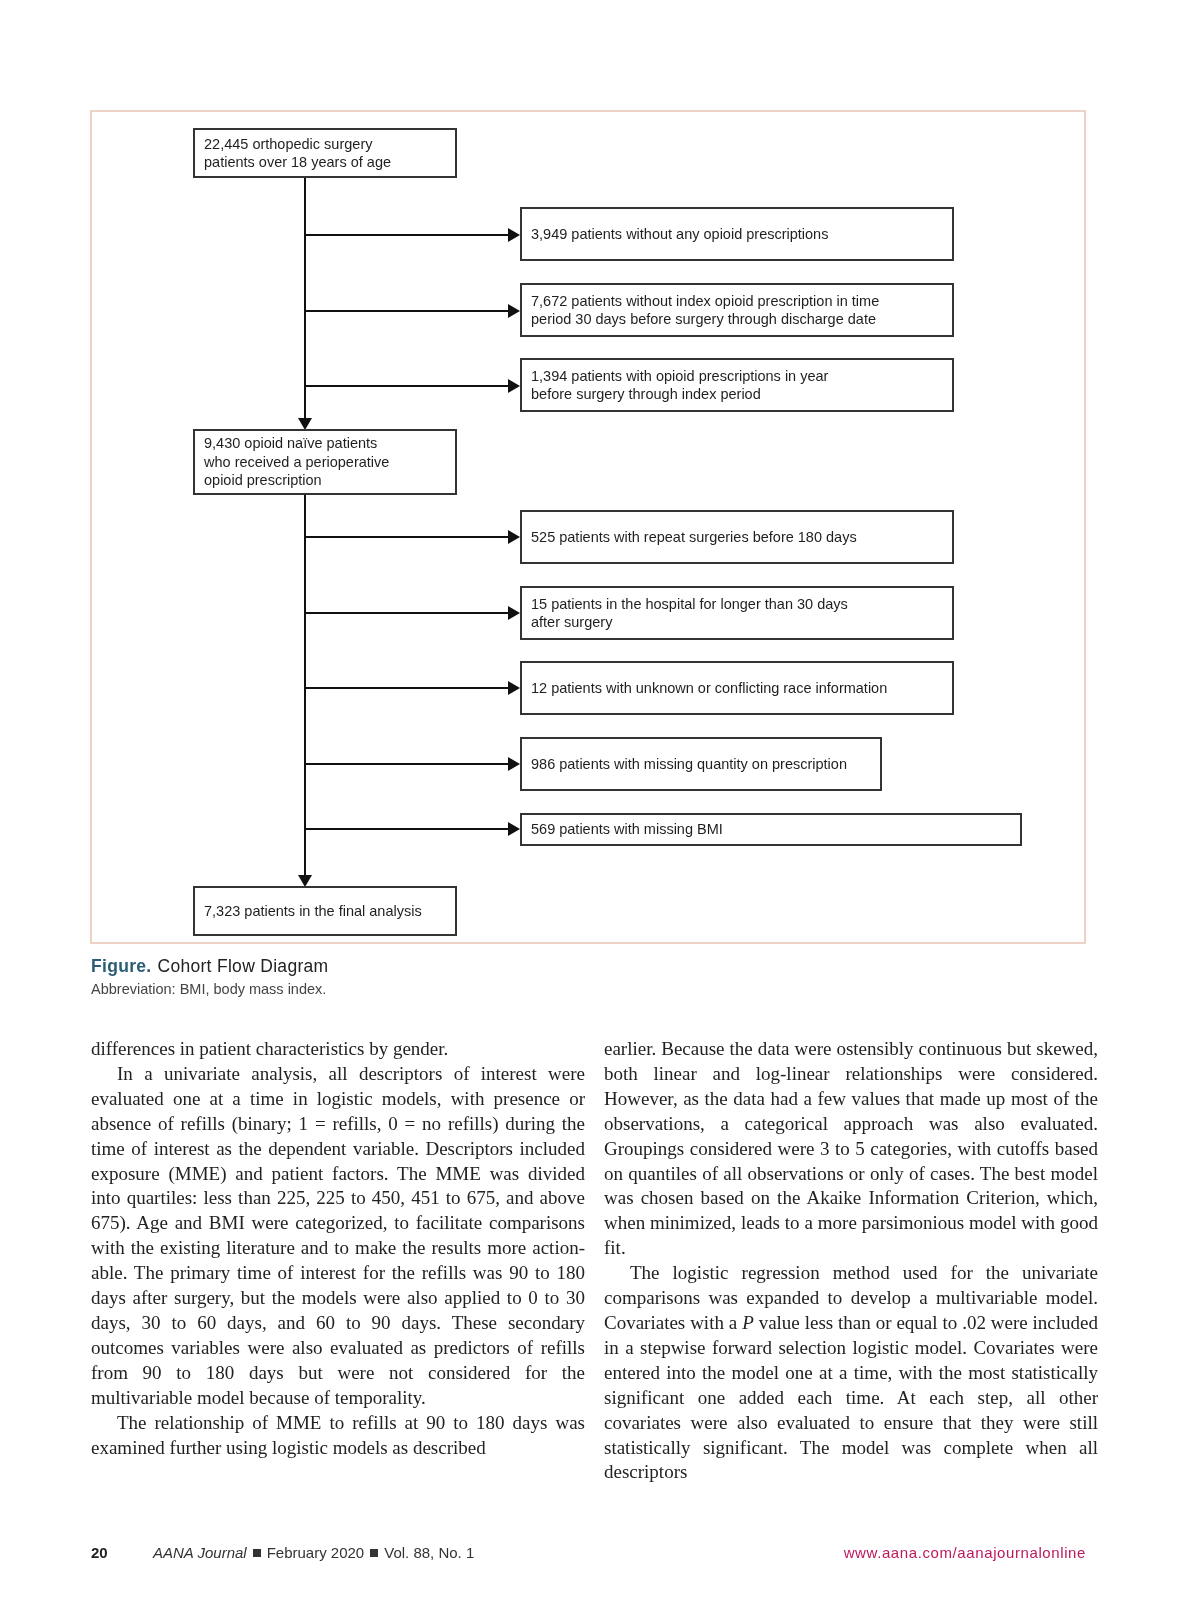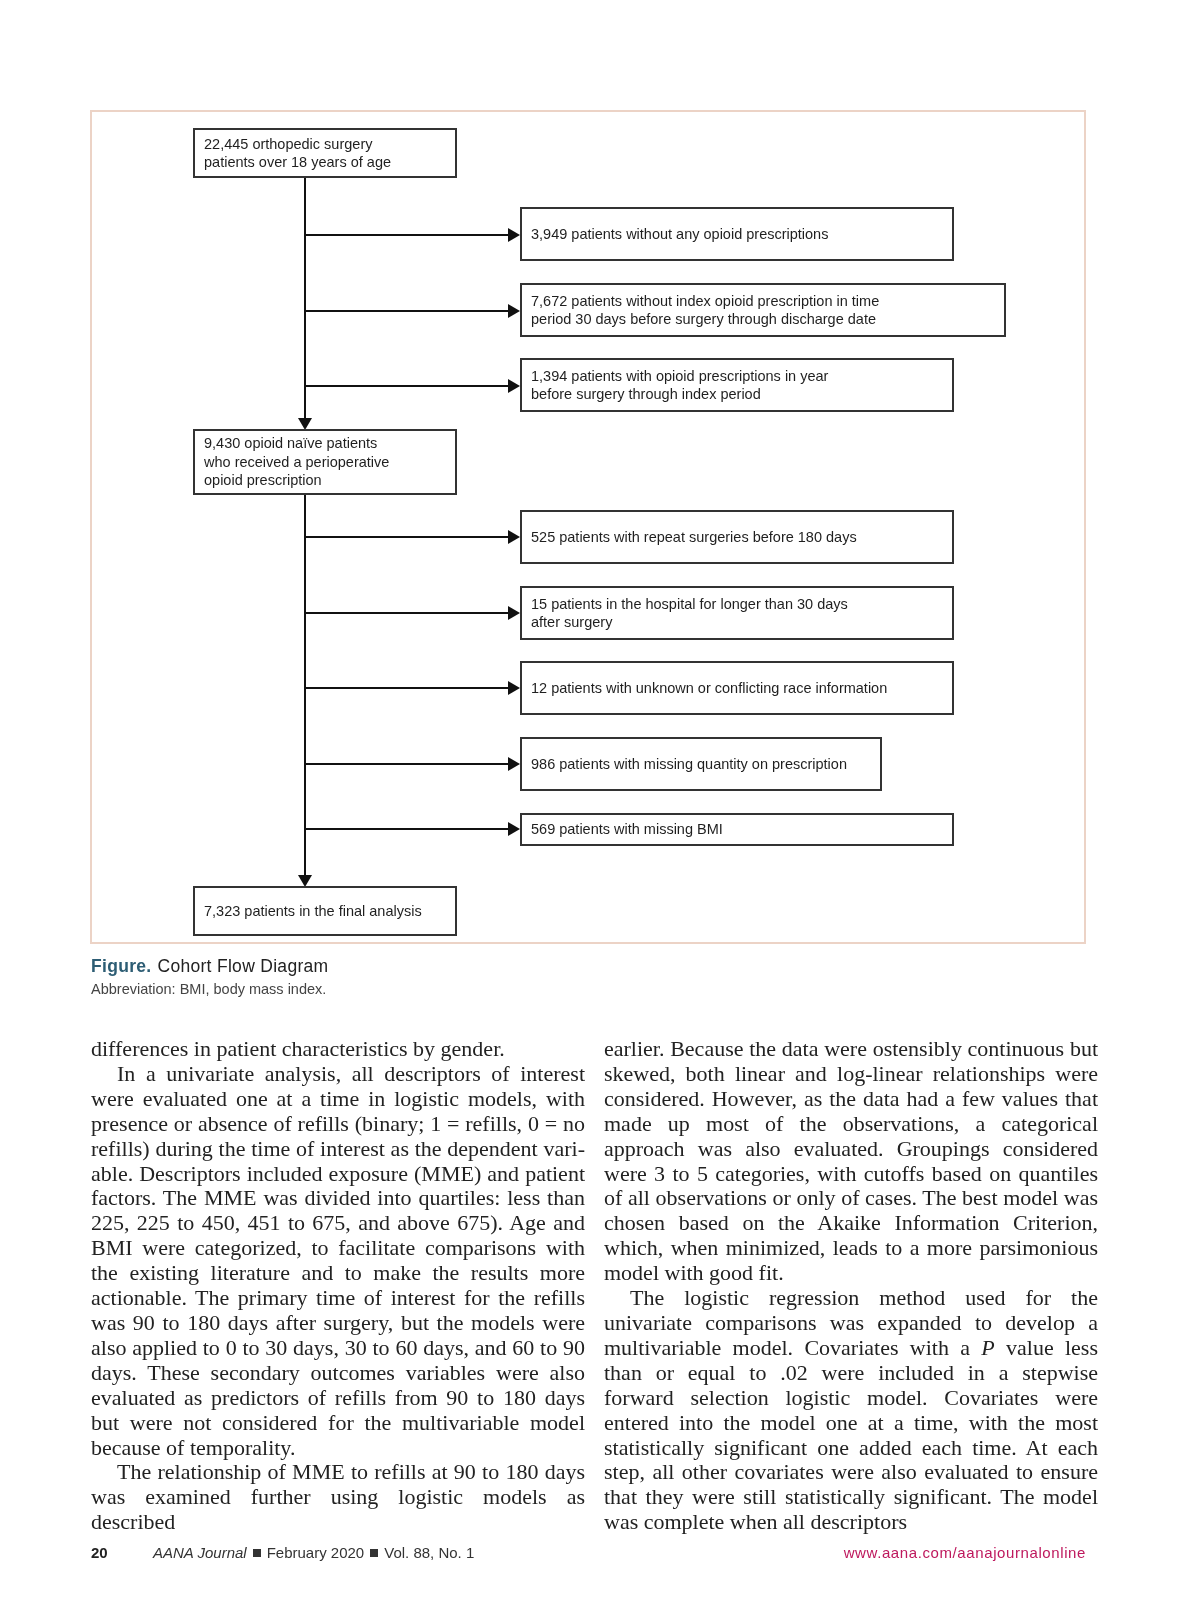--- a/index.html
+++ b/index.html
@@ -36,21 +36,21 @@
       letter-spacing: 0.3px;
     }
     .caption-title .fig-label { color: #2d5d74; font-weight: bold; margin-right: 6px; }
     .caption-abbrev {
       position: absolute; left: 91px; top: 981px;
       font-family: "Liberation Sans", sans-serif; font-size: 14.5px; color: #444;
     }
 
     .col {
       position: absolute; top: 1037px; width: 494px;
-      font-family: "Liberation Serif", serif; font-size: 22px; line-height: 24.9px;
+      font-family: "Liberation Serif", serif; font-size: 19px; line-height: 24.9px;
       color: #222; text-align: justify;
     }
     .col p { margin: 0; }
     .col p.indent { text-indent: 26px; }
     .col-left { left: 91px; }
     .col-right { left: 604px; }
 
     .footer {
       position: absolute; top: 1544px; left: 91px; width: 995px; height: 24px;
       font-family: "Liberation Sans", sans-serif; font-size: 15px; color: #333;
@@ -77,21 +77,21 @@
   <div class="arrow-d" style="left:298px; top:418px;"></div>
 
   <div class="line-h" style="left:305px; top:234px; width:203px;"></div>
   <div class="arrow-r" style="left:508px; top:228px;"></div>
   <div class="fbox" style="left:520px; top:207px; width:434px; height:54px;">
     <span>3,949 patients without any opioid prescriptions</span>
   </div>
 
   <div class="line-h" style="left:305px; top:310px; width:203px;"></div>
   <div class="arrow-r" style="left:508px; top:304px;"></div>
-  <div class="fbox" style="left:520px; top:283px; width:486px; height:54px;">
+  <div class="fbox" style="left:520px; top:283px; width:434px; height:54px;">
     <span>7,672 patients without index opioid prescription in time
 period 30 days before surgery through discharge date</span>
   </div>
 
   <div class="line-h" style="left:305px; top:385px; width:203px;"></div>
   <div class="arrow-r" style="left:508px; top:379px;"></div>
   <div class="fbox" style="left:520px; top:358px; width:434px; height:54px;">
     <span>1,394 patients with opioid prescriptions in year
 before surgery through index period</span>
   </div>
@@ -125,21 +125,21 @@
   </div>
 
   <div class="line-h" style="left:305px; top:763px; width:203px;"></div>
   <div class="arrow-r" style="left:508px; top:757px;"></div>
   <div class="fbox" style="left:520px; top:737px; width:362px; height:54px;">
     <span>986 patients with missing quantity on prescription</span>
   </div>
 
   <div class="line-h" style="left:305px; top:828px; width:203px;"></div>
   <div class="arrow-r" style="left:508px; top:822px;"></div>
-  <div class="fbox" style="left:520px; top:813px; width:434px; height:33px;">
+  <div class="fbox" style="left:520px; top:813px; width:502px; height:33px;">
     <span>569 patients with missing BMI</span>
   </div>
 
   <div class="fbox" style="left:193px; top:886px; width:264px; height:50px;">
     <span>7,323 patients in the final analysis</span>
   </div>
 
   <div class="caption-title">
     <span class="fig-label">Figure.</span><span>Cohort Flow Diagram</span>
   </div>

